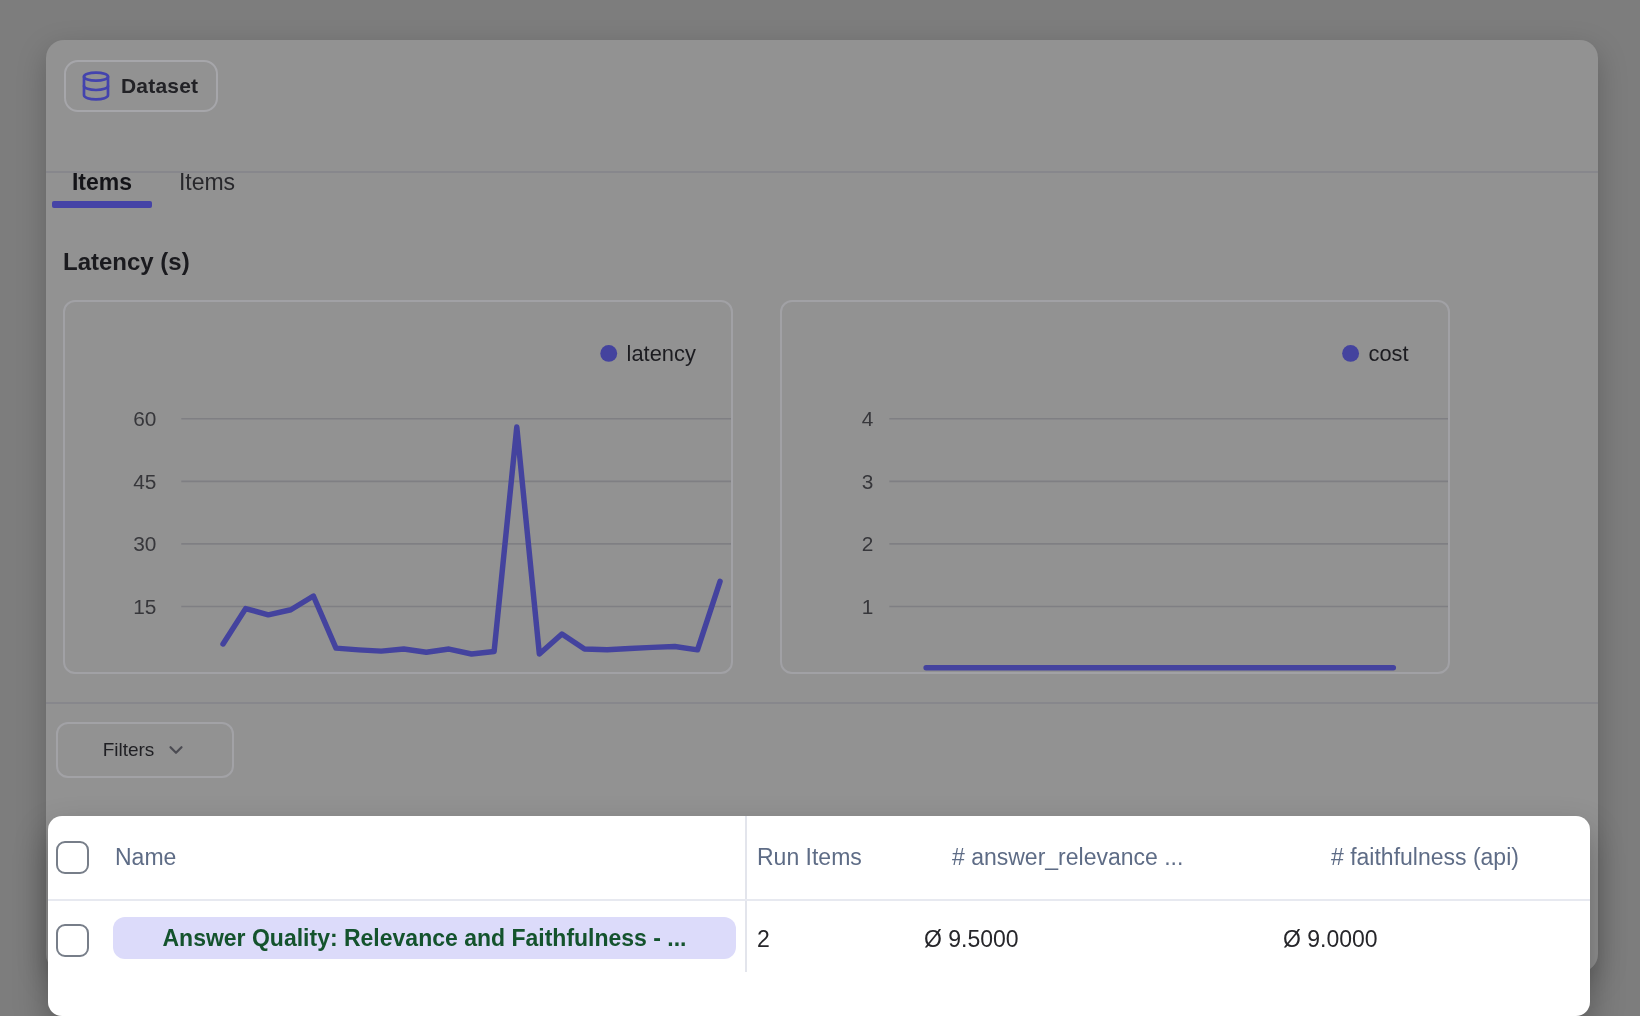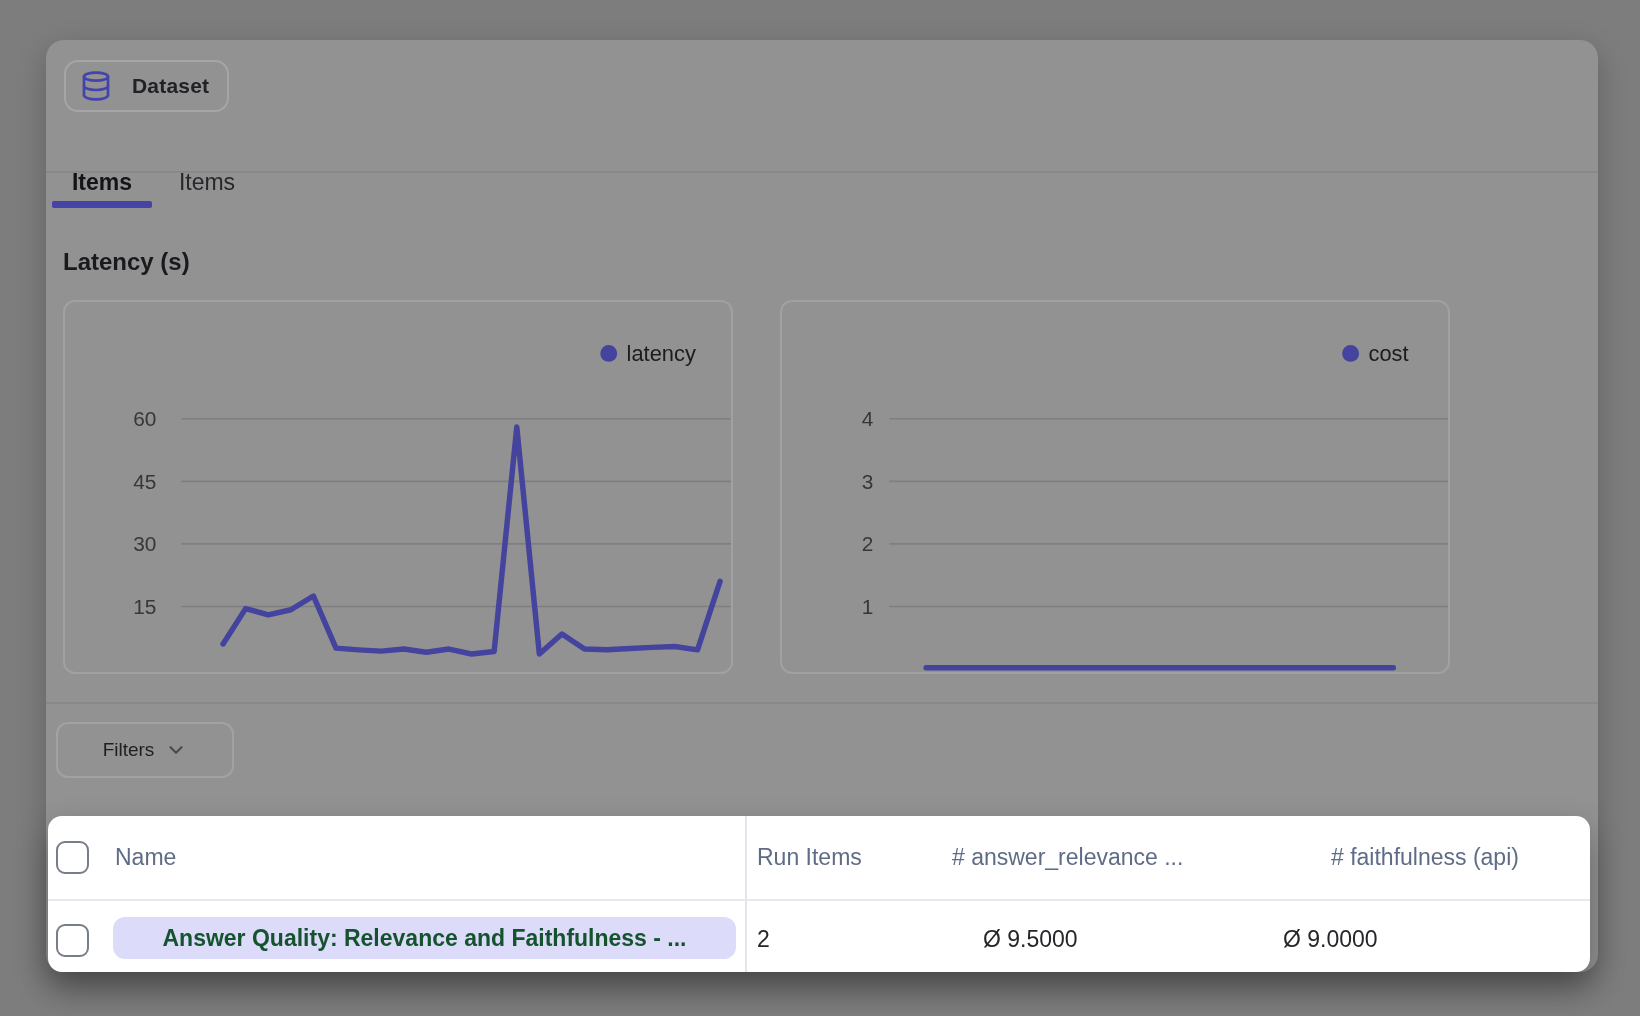--- a/index.html
+++ b/index.html
@@ -10,21 +10,21 @@
     position:relative;
   }
   .card {
     position:absolute; left:46px; top:40px; width:1552px; height:932px;
     background:#929292; border-radius:18px;
     box-shadow:0 10px 30px rgba(0,0,0,0.22);
   }
   
   .hdr { position:absolute; left:18px; top:20px; display:flex; align-items:center; }
   .badge {
-    display:flex; align-items:center; gap:20px;
+    display:flex; align-items:center; gap:9px;
     height:52px; padding:0 18px 0 14px;
     border:2px solid #a6a6aa; border-radius:14px;
   }
   .badge-label { font-size:21px; font-weight:700; color:#222226; letter-spacing:.2px; }
   .page-title { margin-left:16px; font-size:31px; font-weight:700; color:#1b1b1f; letter-spacing:.2px; }
   
   .tabs { position:absolute; left:0; top:112px; width:100%; height:60px; }
   .tab { position:absolute; top:8px; height:44px; display:flex; align-items:center; justify-content:center; font-size:23px; }
   .tab-runs { left:6px; width:100px; font-weight:700; color:#141418; }
   .tab-items { left:118px; width:86px; font-weight:500; color:#28282c; }
@@ -47,40 +47,40 @@
   .filters-divider { position:absolute; left:0; top:662px; width:100%; height:2px; background:#87878c; }
   .filters-btn {
     position:absolute; left:10px; top:682px; width:178px; height:56px;
     border:2px solid #a2a2a6; border-radius:12px;
     display:flex; align-items:center; justify-content:center; gap:11px;
     background:transparent; cursor:pointer;
   }
   .filters-label { font-size:19px; font-weight:500; color:#1f1f23; }
   
   .table-panel {
-    position:absolute; left:2px; top:776px; width:1542px; height:156px;
+    position:absolute; left:2px; top:776px; width:1542px; height:200px;
     background:#ffffff; border-radius:14px;
     box-shadow:0 16px 34px rgba(0,0,0,0.30);
   }
   .col-divider { position:absolute; left:697px; top:0; width:2px; height:156px; background:#e3e5ec; }
   .row-divider { position:absolute; left:0; top:83px; width:100%; height:1.5px; background:#e7e9f0; }
   .checkbox {
     position:absolute; left:8px; width:33px; height:33px;
     border:2.5px solid #777e89; border-radius:9px; background:#fff; cursor:pointer;
   }
   .cb-header { top:25px; }
   .cb-row { top:108px; }
   .th { position:absolute; font-size:23px; font-weight:500; color:#5e6c86; top:28px; }
   .th-name { left:67px; }
   .th-run { left:709px; }
   .th-ans { left:904px; }
   .th-faith { left:1283px; }
   .td { position:absolute; font-size:23px; color:#26262a; top:110px; }
   .td-run { left:709px; }
-  .td-ans { left:935px; }
+  .td-ans { left:876px; }
   .td-faith { left:1235px; }
   .name-pill {
     position:absolute; left:65px; top:101px; width:623px; height:42px;
     background:#dcdbfa; border-radius:12px;
     display:flex; align-items:center; justify-content:center;
     cursor:pointer;
   }
   .name-pill span {
     font-size:23px; font-weight:700; color:#14532d;
     white-space:nowrap; overflow:hidden; text-overflow:ellipsis; max-width:600px;

